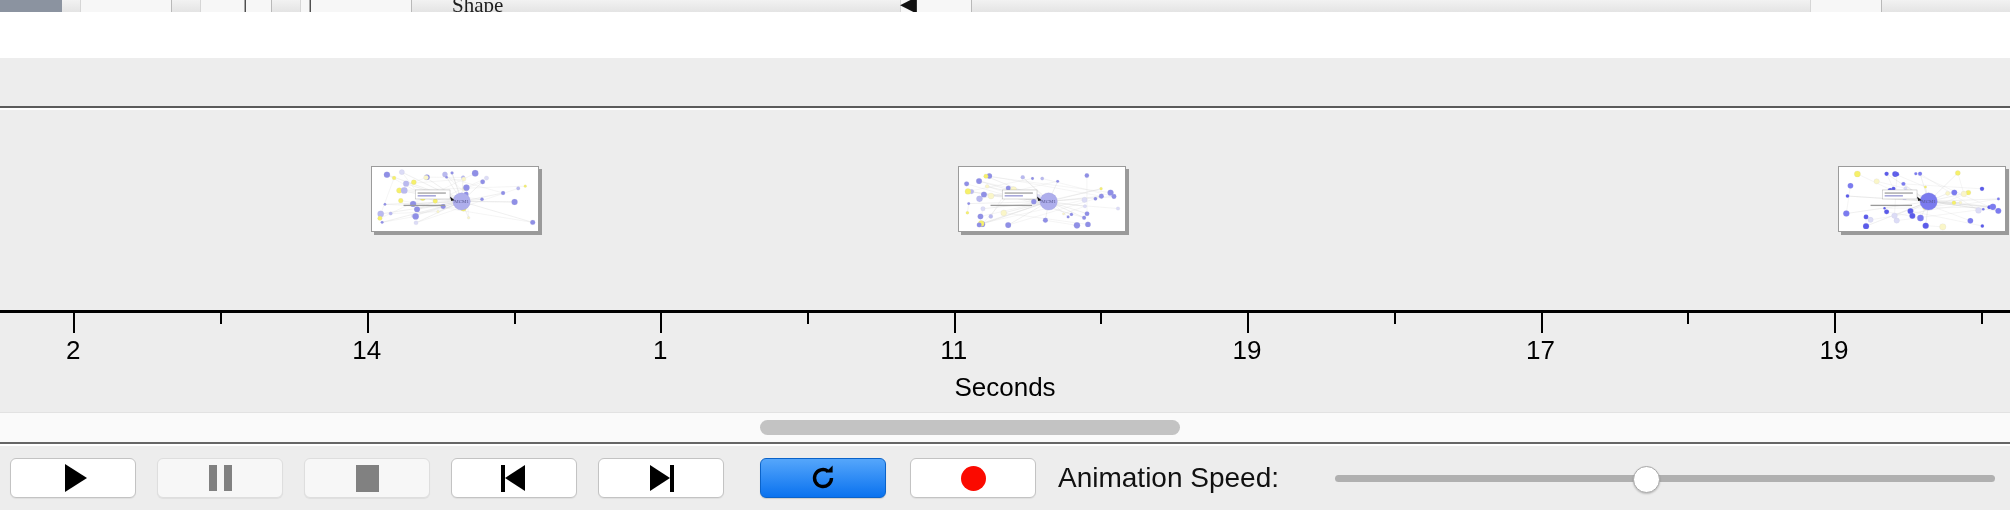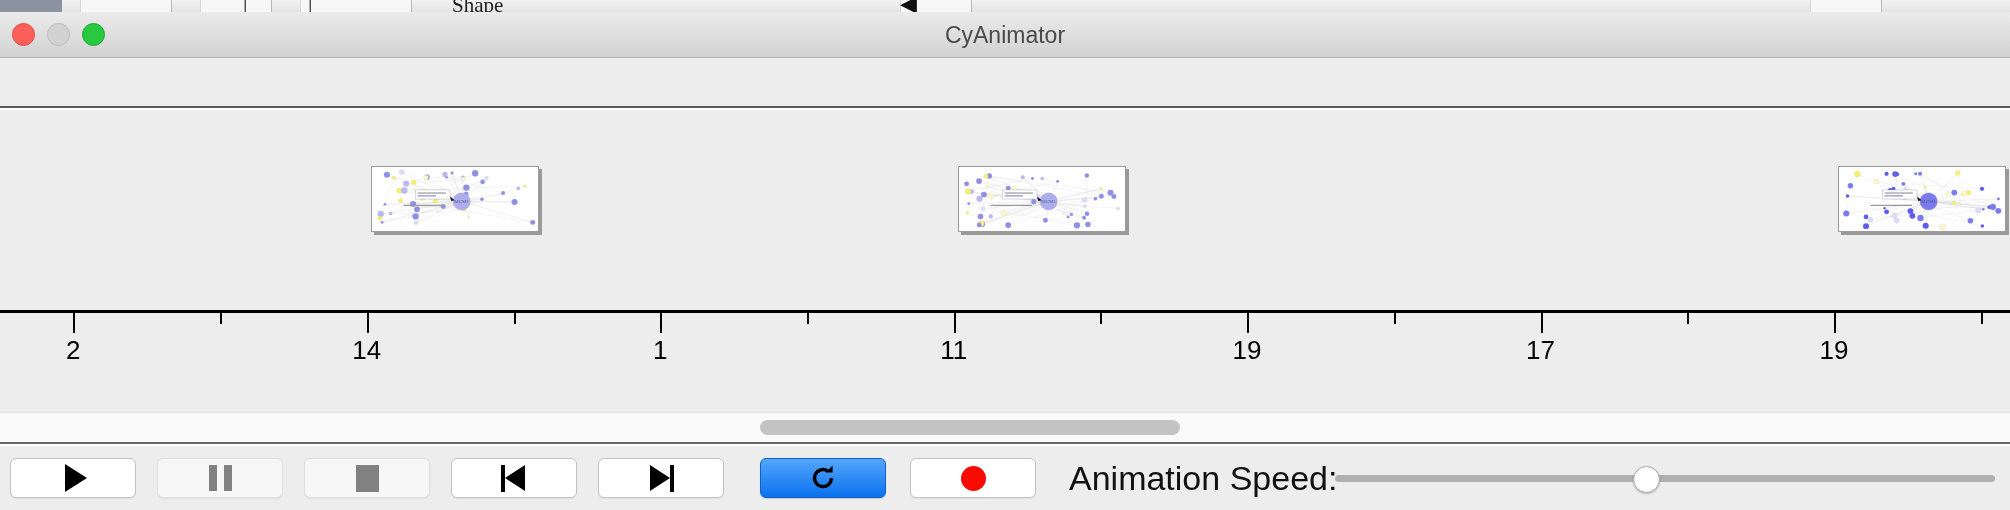--- a/index.html
+++ b/index.html
@@ -249,25 +249,24 @@
   #stop-btn    { left: 304px; width: 126px; }
   #prev-btn    { left: 451px; width: 126px; }
   #next-btn    { left: 598px; width: 126px; }
   #loop-btn    { left: 760px; width: 126px; }
   #record-btn  { left: 910px; width: 126px; }
 
   .speed-label {
     position: absolute;
     left: 1058px; top: 12px;
     height: 40px; line-height: 40px;
-    font-size: 34px;
+    font-size: 28px;
     color: #111;
     white-space: nowrap;
     font-family: "Liberation Sans", sans-serif;
-    margin-left: 11px;
   }
 
   .slider {
     position: absolute;
     left: 1335px; top: 12px;
     width: 660px; height: 40px;
     cursor: default;
   }
   .slider .track {
     position: absolute;
@@ -333,28 +332,20 @@
     <div class="bg-tab" style="left:200px;width:70px;"></div>
     <div class="bg-tab" style="left:300px;width:110px;"></div>
     <div class="bg-tab" style="left:900px;width:70px;"></div>
     <div class="bg-tab" style="left:1810px;width:70px;"></div>
     <div class="bg-glyph" style="left:243px;">|</div>
     <div class="bg-glyph" style="left:308px;">|</div>
     <div class="bg-glyph" style="left:900px;">◀</div>
     <div class="bg-word">Shape</div>
   </div>
 
-  <div class="titlebar">
-    <div class="window-title">CyAnimator</div>
-    <div class="traffic">
-      <div class="dot close"></div>
-      <div class="dot min"></div>
-      <div class="dot max"></div>
-    </div>
-  </div>
 
   <div class="toolbar">
     <div class="btn" id="add-frame-btn">
       <span class="plus">+</span>
     </div>
 
     <div class="btn dim" id="delete-frame-btn">
       <svg class="ico-trash" viewBox="0 0 24 26">
         <path d="M3 5 h18" stroke="#6e6e6e" stroke-width="1.8" fill="none" stroke-linecap="round"></path>
         <path d="M9.2 5 V3.2 a1 1 0 0 1 1-1 h3.6 a1 1 0 0 1 1 1 V5" stroke="#6e6e6e" stroke-width="1.8" fill="none" stroke-linejoin="round"></path>
@@ -700,20 +691,21 @@
         <div class="tick major" style="left: 1833.94px;"></div>
         <div class="tick-label" style="left: 1833.94px;">19</div>
         <div class="tick minor" style="left: 220.073px;"></div>
         <div class="tick minor" style="left: 513.504px;"></div>
         <div class="tick minor" style="left: 806.934px;"></div>
         <div class="tick minor" style="left: 1100.36px;"></div>
         <div class="tick minor" style="left: 1393.8px;"></div>
         <div class="tick minor" style="left: 1687.23px;"></div>
         <div class="tick minor" style="left: 1980.66px;"></div>
       </div>
+    <div class="axis-title">Seconds</div>
   </div>
 
   <div class="hscroll">
     <div class="thumb"></div>
   </div>
 
   <div class="controlbar">
 
     <div class="cbtn" id="play-btn">
       <span class="ico-play"></span>

